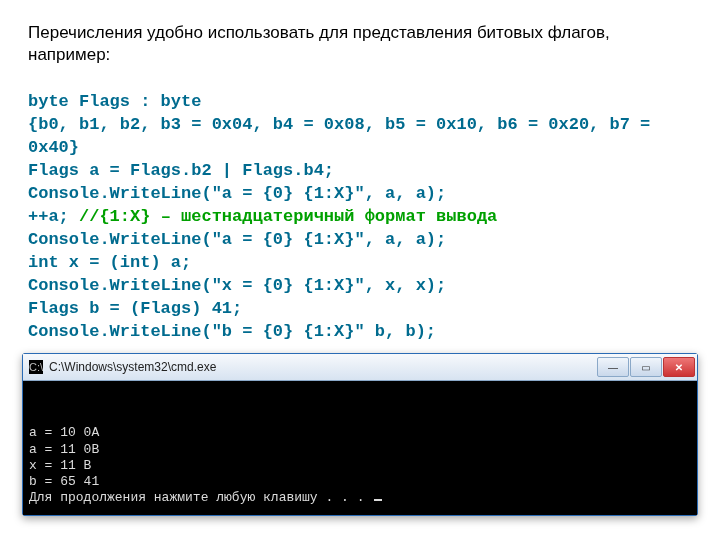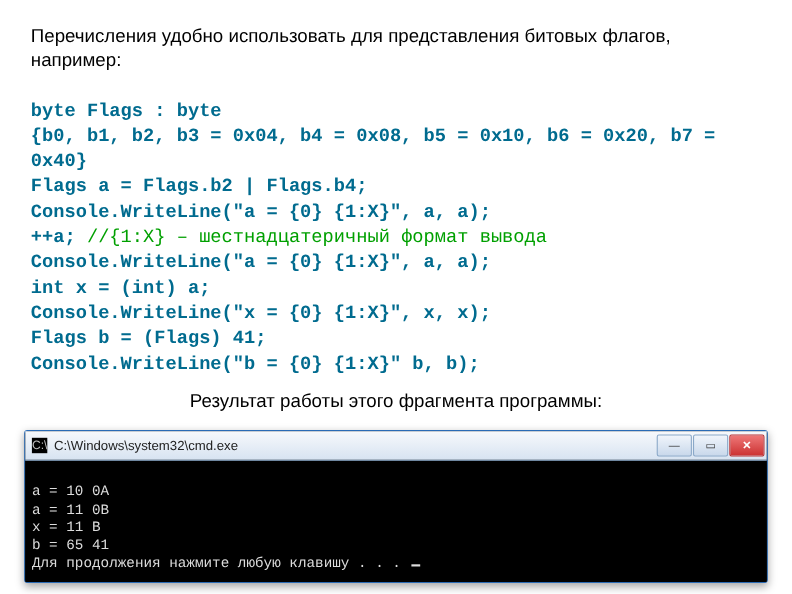--- a/index.html
+++ b/index.html
@@ -21,21 +21,21 @@
     margin-bottom: 2px;
   }
   .code {
     font-family: "Courier New", monospace;
     font-weight: bold;
     color: #006b8f;
     line-height: 1.35;
     white-space: pre-wrap;
     font-size: 17px;
   }
-  .comment { color: #00a000; font-weight: normal; }
+  .comment { color: #00a000; font-weight: bold; }
   .result-caption {
     text-align: center;
     margin: 12px 0 6px 0;
     font-size: 17px;
   }
   
   .win {
     margin: 0 22px 0 22px;
     border: 1px solid #2a6bb5;
     border-radius: 3px;
@@ -78,24 +78,25 @@
   }
   .winbtn.close {
     background: linear-gradient(#e77, #c33);
     border-color: #b33;
     color: #fff;
     font-weight: bold;
   }
   .console-body {
     background: #000;
     color: #dcdcdc;
-    padding: 20px 6px 8px 6px;
+    padding: 4px 6px 8px 6px;
     white-space: pre;
     line-height: 1.25;
     min-height: 78px;
+    margin-top: 40px;
   }
   .cursor { display:inline-block; width:8px; height:2px; background:#dcdcdc; vertical-align:baseline; margin-left:2px;}
 </style>
 </head>
 <body>
 
 <div class="slide">
   <div class="intro">Перечисления удобно использовать для представления битовых флагов, например:</div>
 
   <div class="code">
@@ -103,21 +104,20 @@
 <span>{b0, b1, b2, b3 = 0x04, b4 = 0x08, b5 = 0x10, b6 = 0x20, b7 = 0x40}</span>
 <span>Flags a = Flags.b2 | Flags.b4;</span>
 <span>Console.WriteLine("a = {0} {1:X}", a, a);</span>
 <span>++a; </span><span class="comment">//{1:X} – шестнадцатеричный формат вывода</span>
 <span>Console.WriteLine("a = {0} {1:X}", a, a);</span>
 <span>int x = (int) a;</span>
 <span>Console.WriteLine("x = {0} {1:X}", x, x);</span>
 <span>Flags b = (Flags) 41;</span>
 <span>Console.WriteLine("b = {0} {1:X}" b, b);</span></div>
 
-  <div class="result-caption">Результат работы этого фрагмента программы:</div>
 </div>
 
 <div class="win">
   <div class="titlebar">
     <span class="icon">C:\</span>
     <span class="title">C:\Windows\system32\cmd.exe</span>
     <div class="winbtns">
       <div class="winbtn">—</div>
       <div class="winbtn">▭</div>
       <div class="winbtn close">✕</div>

